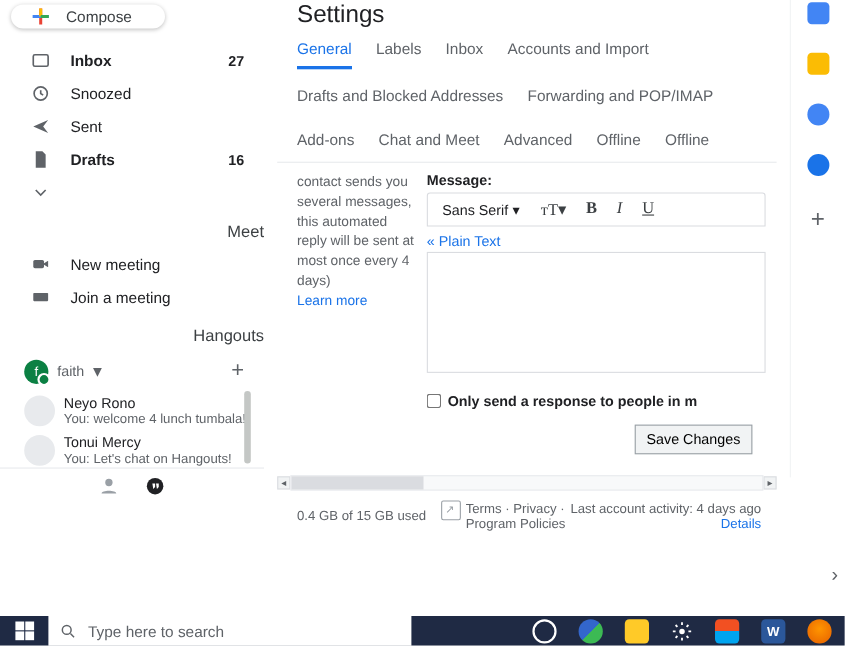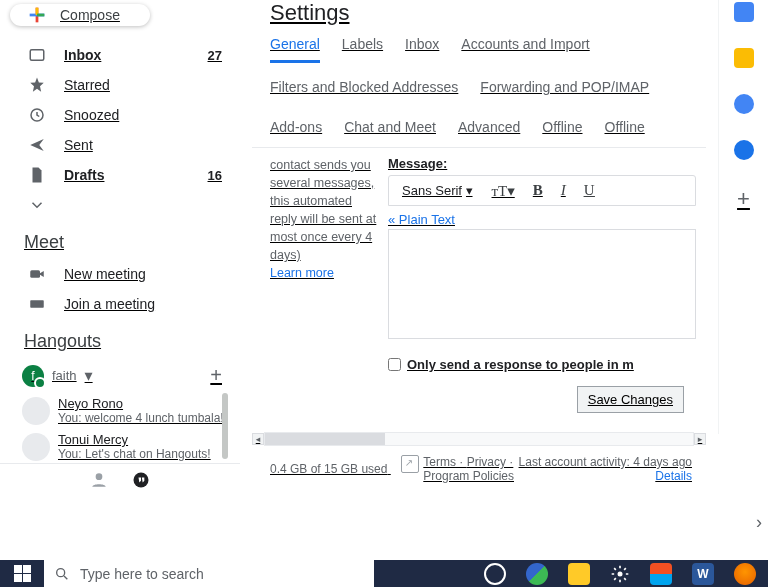--- a/index.html
+++ b/index.html
@@ -1,26 +1,26 @@
 <!DOCTYPE html>
 <html><head>
 <meta charset="utf-8">
 <style>
   * { box-sizing: border-box; margin: 0; padding: 0; font-family: Arial, sans-serif; }
   body { width: 768px; height: 587px; overflow: hidden; background: #fff; position: relative; }
-  .wrap { display: flex; height: 434px; text-decoration: underline; }
+  .wrap { display: flex; height: 434px; }
   
   .sidebar { width: 240px; padding-top: 4px; display: flex; flex-direction: column; border-right: 0; }
   .compose { display: flex; align-items: center; gap: 12px; width: 140px; height: 46px; margin: 0 0 14px 10px; padding: 0 16px; border-radius: 24px; box-shadow: 0 1px 4px rgba(0,0,0,.25); background: #fff; cursor: pointer; font-size: 14px; color: #3c4043; }
   .nav { list-style: none; }
   .nav li { display: flex; align-items: center; height: 30px; padding: 0 18px 0 28px; font-size: 14px; color: #202124; cursor: pointer; }
   .nav li .lbl { flex: 1; margin-left: 18px; }
   .nav li .cnt { color: #5f6368; font-size: 13px; }
   .nav li.bold .lbl, .nav li.bold .cnt { font-weight: bold; color:#202124; }
-  .section-h { font-size: 18px; font-weight: 500; color:#3c4043; padding: 12px 0 6px 24px; }
+  .section-h { font-size: 15px; font-weight: 500; color:#3c4043; padding: 12px 0 6px 24px; text-align: right; }
   .hang-user { display:flex; align-items:center; padding:6px 18px 6px 22px; gap:8px; }
   .hang-user .avatar { width:22px; height:22px; border-radius:50%; background:#0b8043; color:#fff; font-size:12px; display:flex; align-items:center; justify-content:center; position:relative;}
   .hang-user .avatar::after{content:"";position:absolute;right:-2px;bottom:-2px;width:8px;height:8px;background:#0b8043;border:2px solid #fff;border-radius:50%;}
   .hang-user .uname{color:#5f6368;font-size:13px;}
   .hang-user .plus{margin-left:auto;color:#5f6368;font-size:20px;}
   .chats{overflow-y:auto; flex:0 0 70px; position:relative;}
   .chat{display:flex;gap:8px;padding:4px 14px 4px 22px;align-items:center;}
   .chat .pic{width:28px;height:28px;border-radius:50%;background:#e8eaed;}
   .pic1{background:linear-gradient(#c5a,#865);}
   .pic2{background:linear-gradient(#f93,#c40);}
@@ -89,26 +89,20 @@
     <ul class="nav">
       <li class="bold">
         <svg class="ic-gray" width="18" height="18" viewBox="0 0 24 24">
             <rect x="3" y="5" width="18" height="14" rx="2" fill="none" stroke="#5f6368" stroke-width="2"></rect>
           </svg>
         <span class="lbl">Inbox</span>
         <span class="cnt">27</span>
       </li>
       <li>
         <svg class="ic-gray" width="18" height="18" viewBox="0 0 24 24">
-            <path fill="#5f6368" d="M12 2l2.5 6.5L21 9l-5 4.5L17.5 21 12 17l-5.5 4L8 13.5 3 9l6.5-.5z"></path>
-          </svg>
-        <span class="lbl">Starred</span>
-      </li>
-      <li>
-        <svg class="ic-gray" width="18" height="18" viewBox="0 0 24 24">
             <circle cx="12" cy="12" r="8" fill="none" stroke="#5f6368" stroke-width="2"></circle>
             <path d="M12 8v4l3 2" stroke="#5f6368" stroke-width="2" fill="none"></path>
           </svg>
         <span class="lbl">Snoozed</span>
       </li>
       <li>
         <svg class="ic-gray" width="18" height="18" viewBox="0 0 24 24">
             <path fill="#5f6368" d="M3 12l18-8-6 8 6 8z"></path>
           </svg>
         <span class="lbl">Sent</span>
@@ -178,21 +172,21 @@
     </div>
   </div>
 
   <div class="main">
     <div class="title">Settings</div>
     <div class="tabs">
       <span class="active">General</span>
       <span>Labels</span>
       <span>Inbox</span>
       <span>Accounts and Import</span>
-      <span>Filters and Blocked Addresses</span>
+      <span>Drafts and Blocked Addresses</span>
       <span>Forwarding and POP/IMAP</span>
       <span>Add-ons</span>
       <span>Chat and Meet</span>
       <span>Advanced</span>
       <span>Offline</span>
       <span>Offline</span>
     </div>
     <div class="body">
       <div class="help">
         <span>contact sends you several messages, this automated reply will be sent at most once every 4 days)</span><br>

